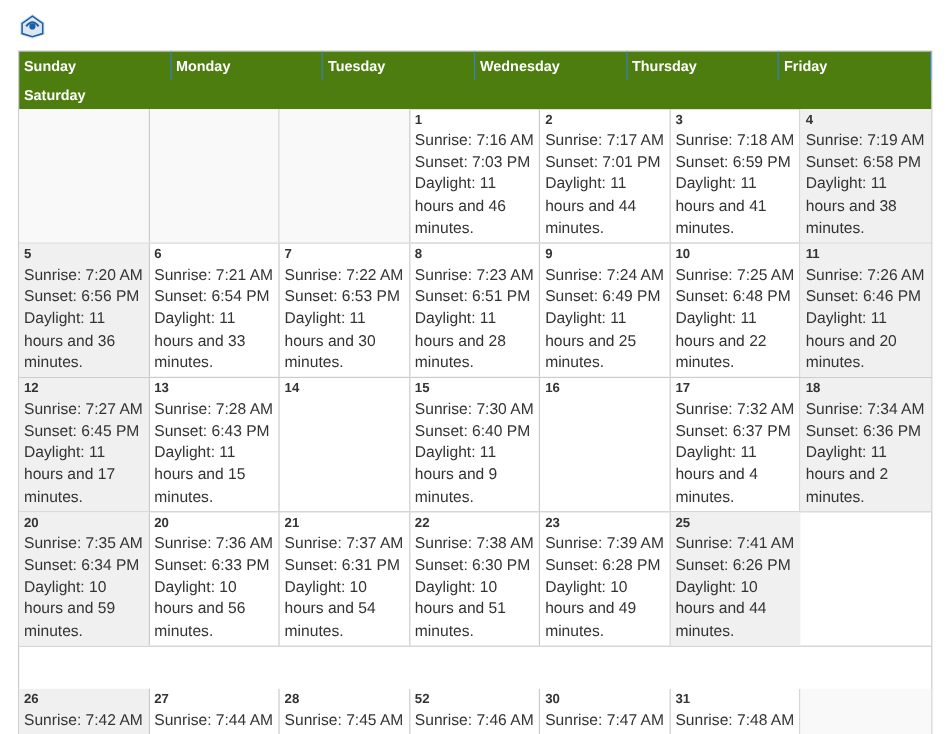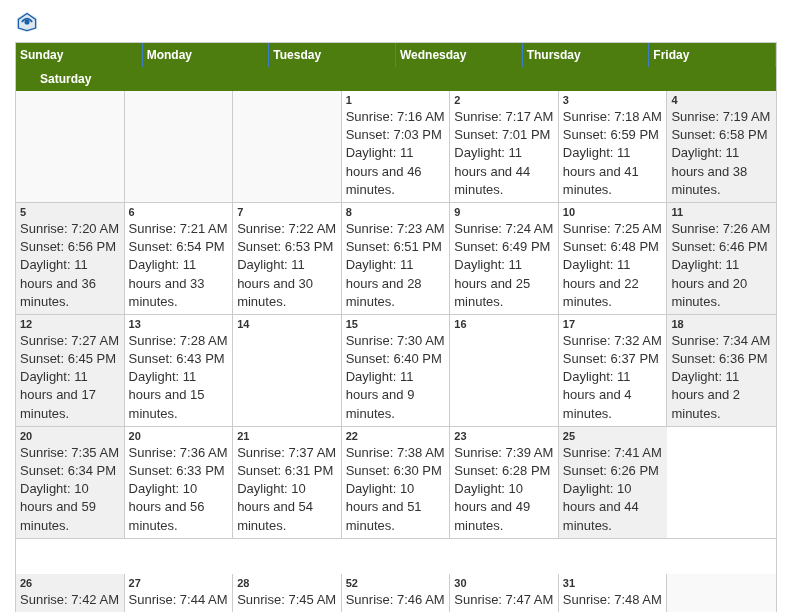--- a/index.html
+++ b/index.html
@@ -71,21 +71,21 @@
       background: #4d7c0f;
     }
     .cal-header-cell {
       color: #fff;
       font-size: 12px;
       font-weight: bold;
       padding: 5px 4px;
       text-align: left;
       border-right: 1px solid #3a7fc8;
     }
-    .cal-header-cell:last-child { border-right: none; margin-left: 20px; }
+    .cal-header-cell:last-child { border-right: none; }
     .cal-body {
       display: flex;
       flex-direction: column;
       flex: 1;
     }
     .cal-row {
       display: grid;
       grid-template-columns: repeat(7, 1fr);
       flex: 1;
       border-bottom: 1px solid #ccc;

